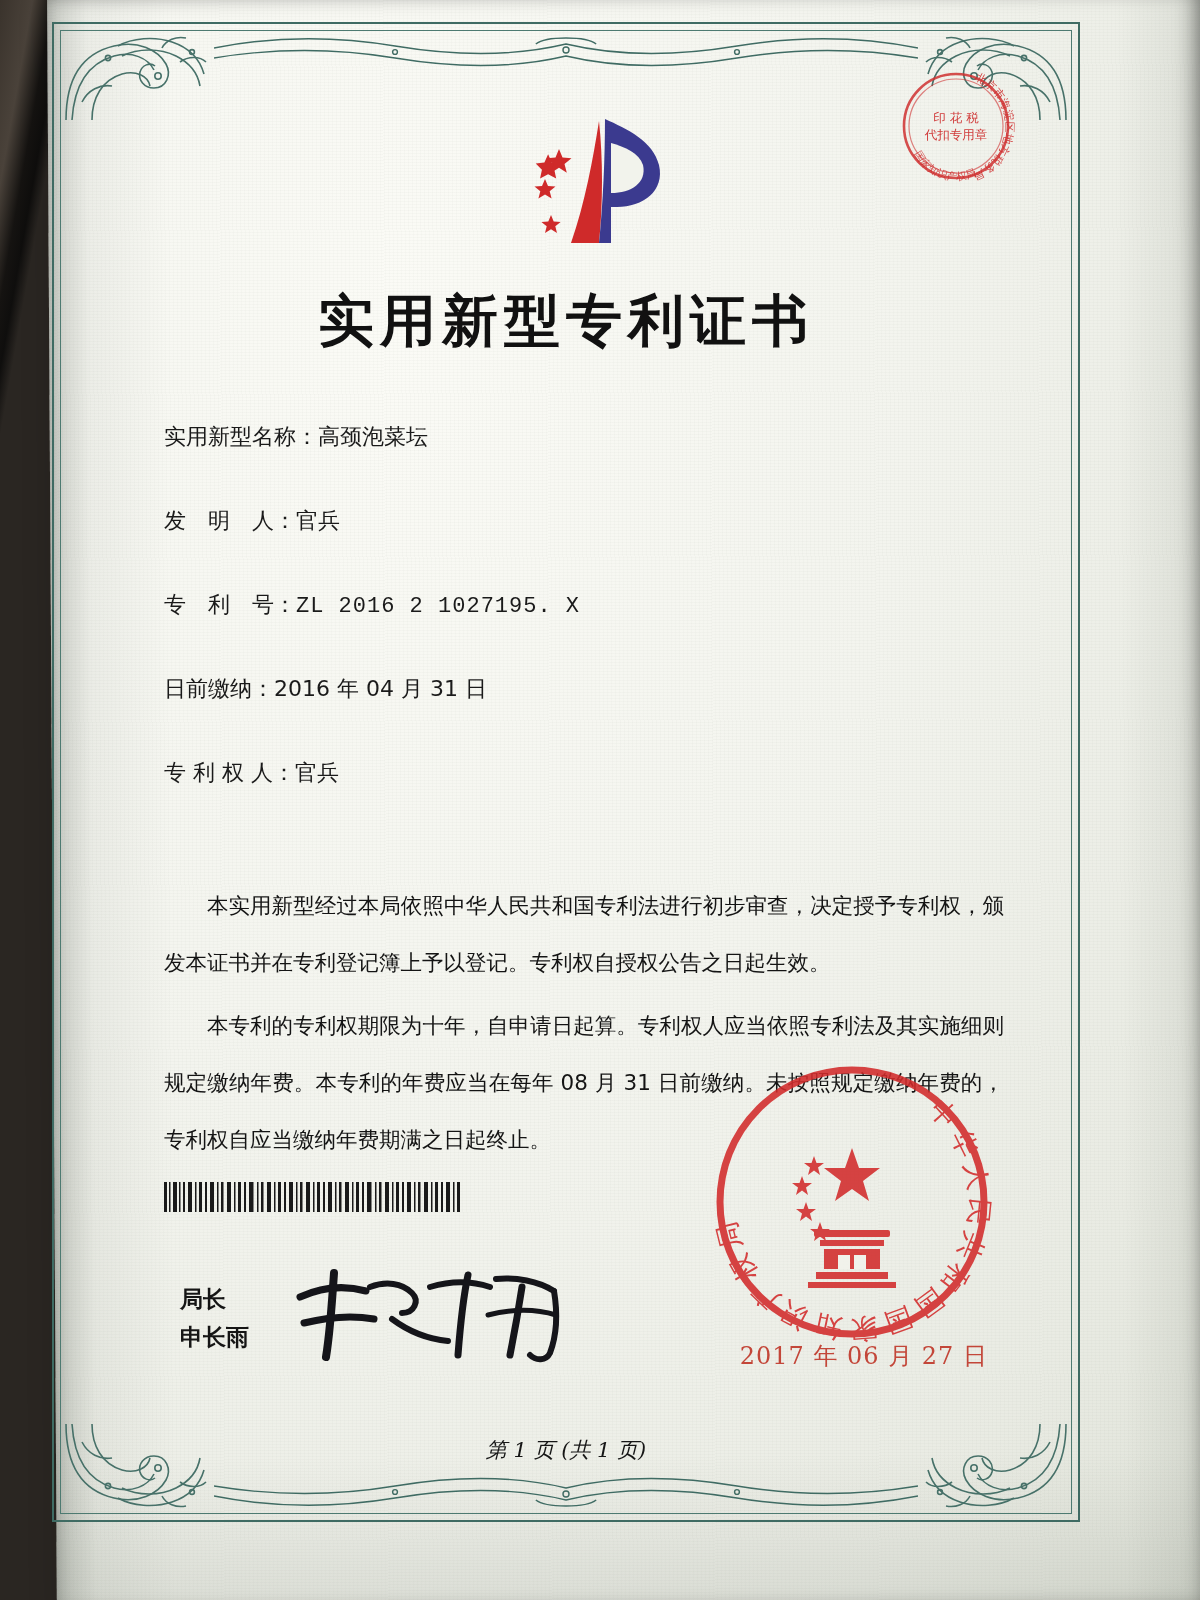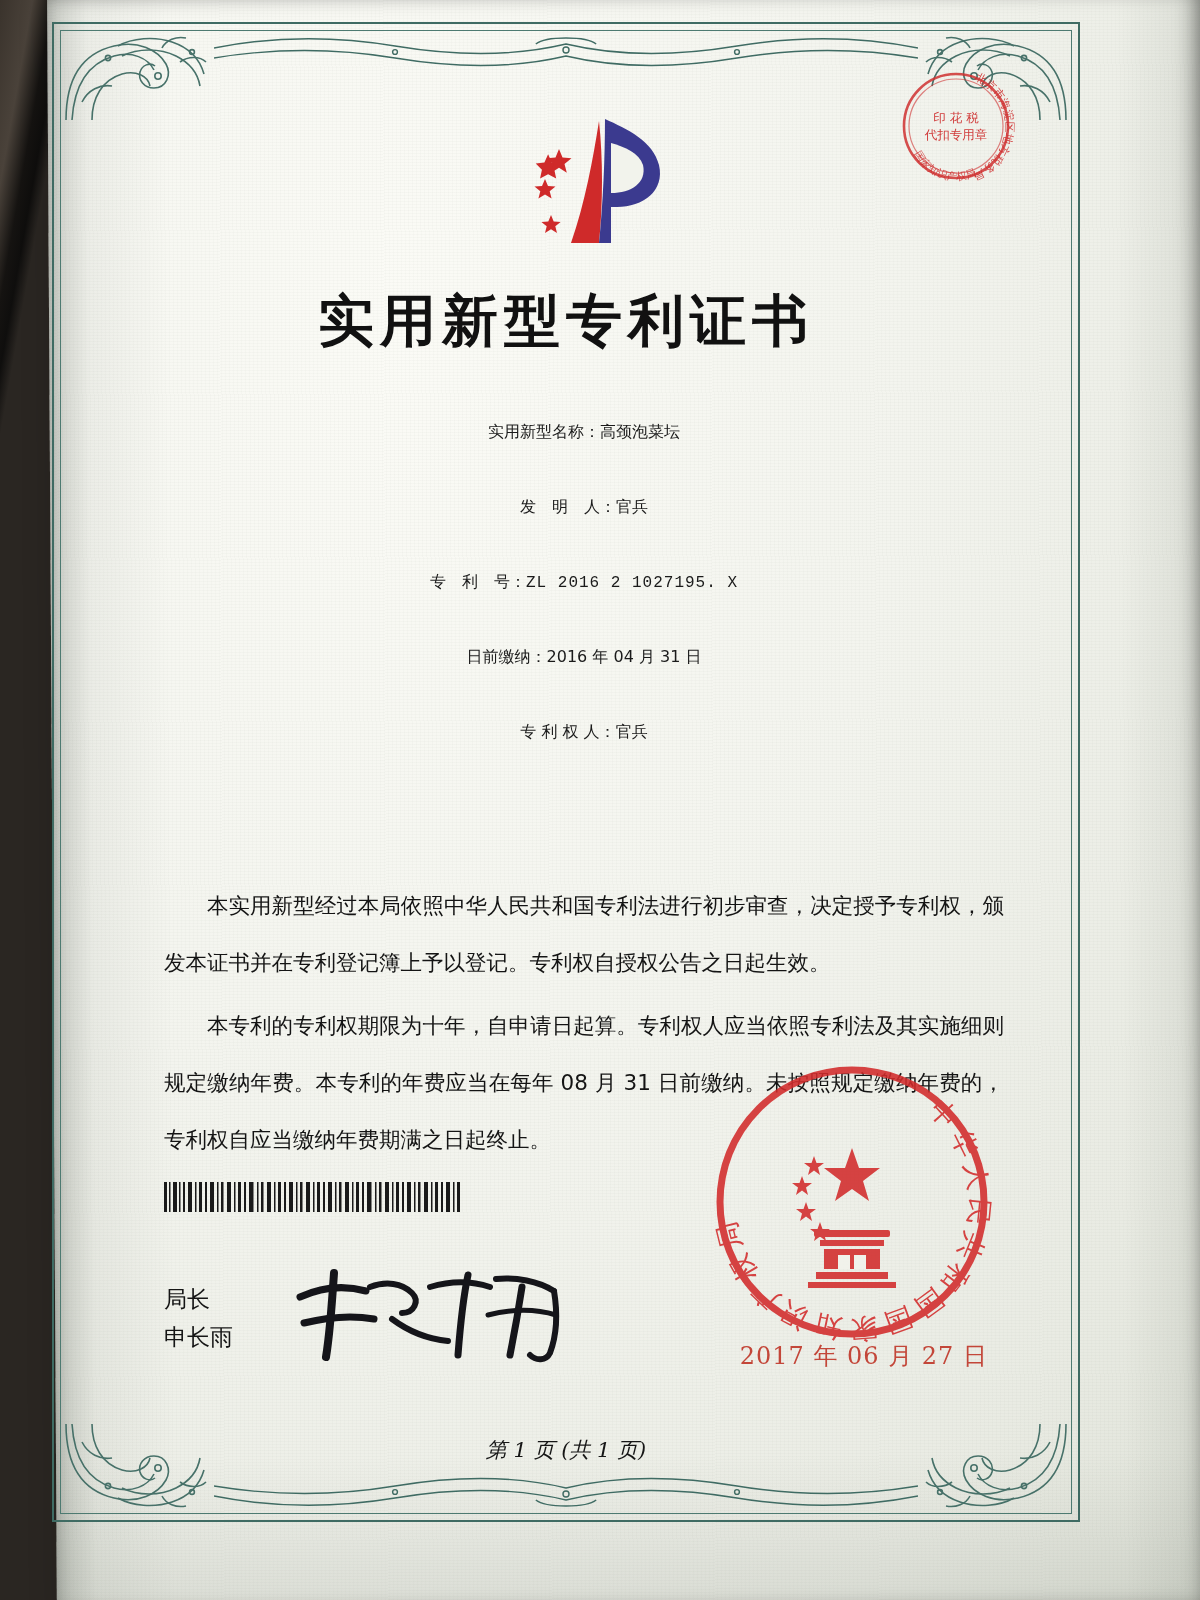--- a/index.html
+++ b/index.html
@@ -147,25 +147,24 @@
     color: #111;
   }
 
   .fields {
     position: absolute;
     left: 112px;
     top: 400px;
     width: 840px;
   }
   .field {
-    font-size: 16px;
+    font-size: 22px;
     color: #1a1a1a;
     margin-bottom: 54px;
     white-space: nowrap;
-    text-align: center;
   }
   .field .lbl {
     display: inline-block;
   }
   .field .val {
     display: inline-block;
   }
   .mono { font-family: Liberation Mono, monospace; letter-spacing: 1px; }
 
   .paras {
@@ -188,26 +187,26 @@
     position: absolute;
     left: 112px;
     top: 1160px;
     width: 300px;
     height: 30px;
   }
 
   
   .sig-block {
     position: absolute;
-    left: 112px;
+    left: 128px;
     top: 1258px;
     font-size: 23px;
     line-height: 38px;
     color: #151515;
-    font-weight: 400;
+    font-weight: 700;
   }
   #signature {
     position: absolute;
     left: 230px;
     top: 1235px;
     width: 330px;
     height: 110px;
   }
 
   

